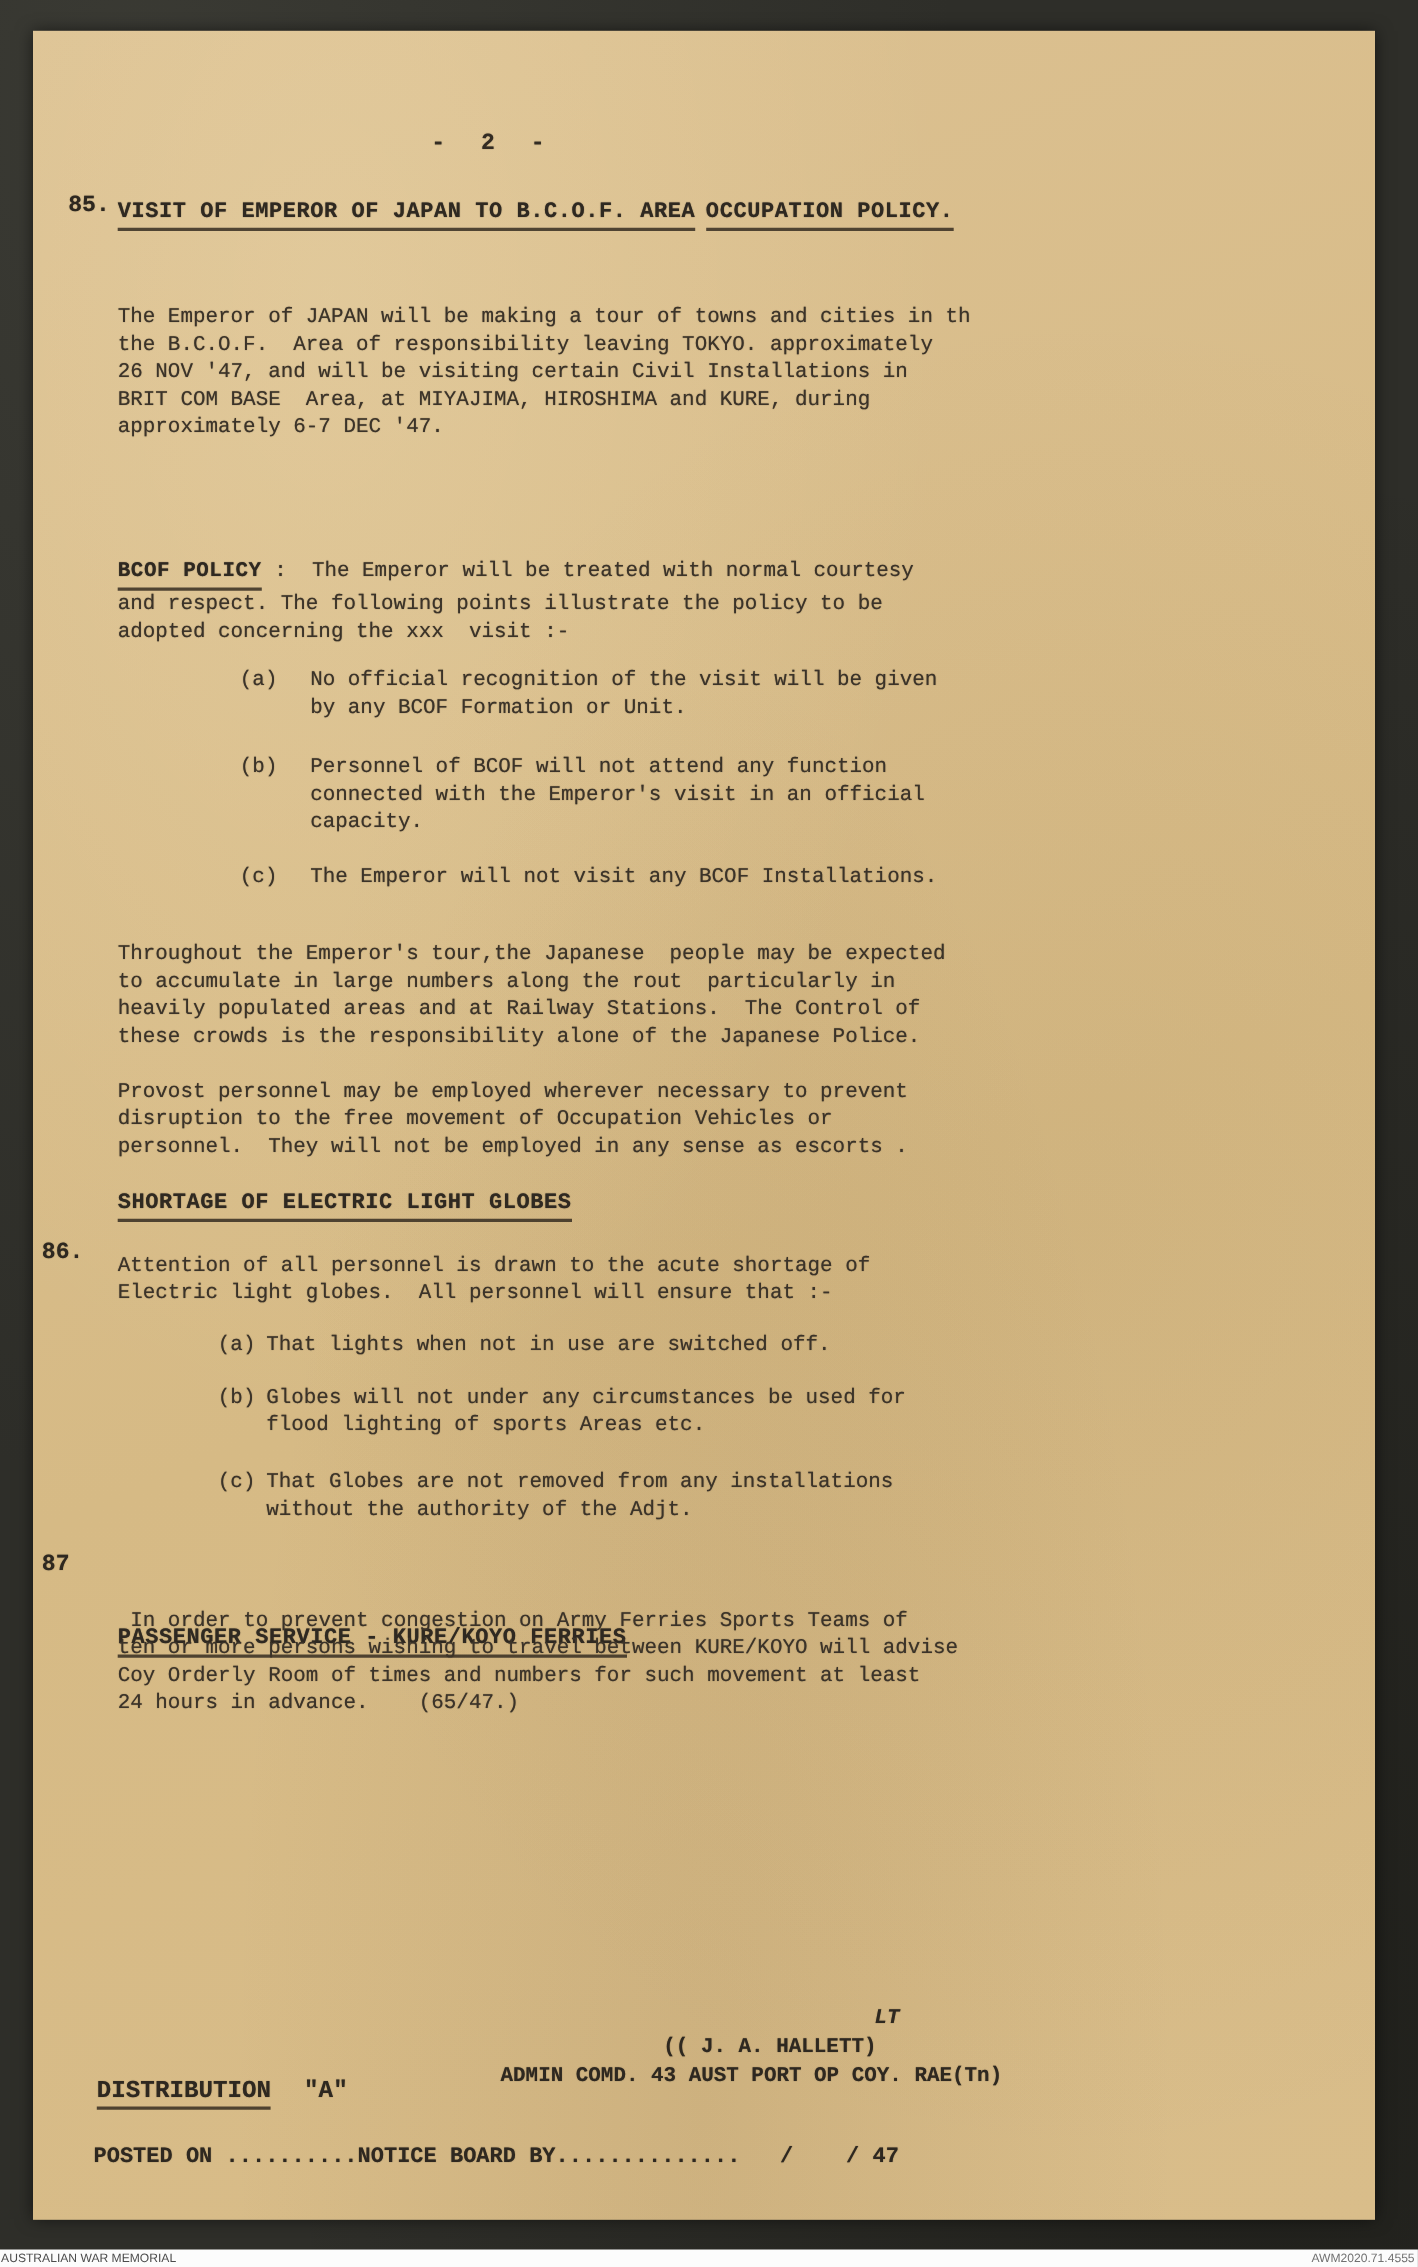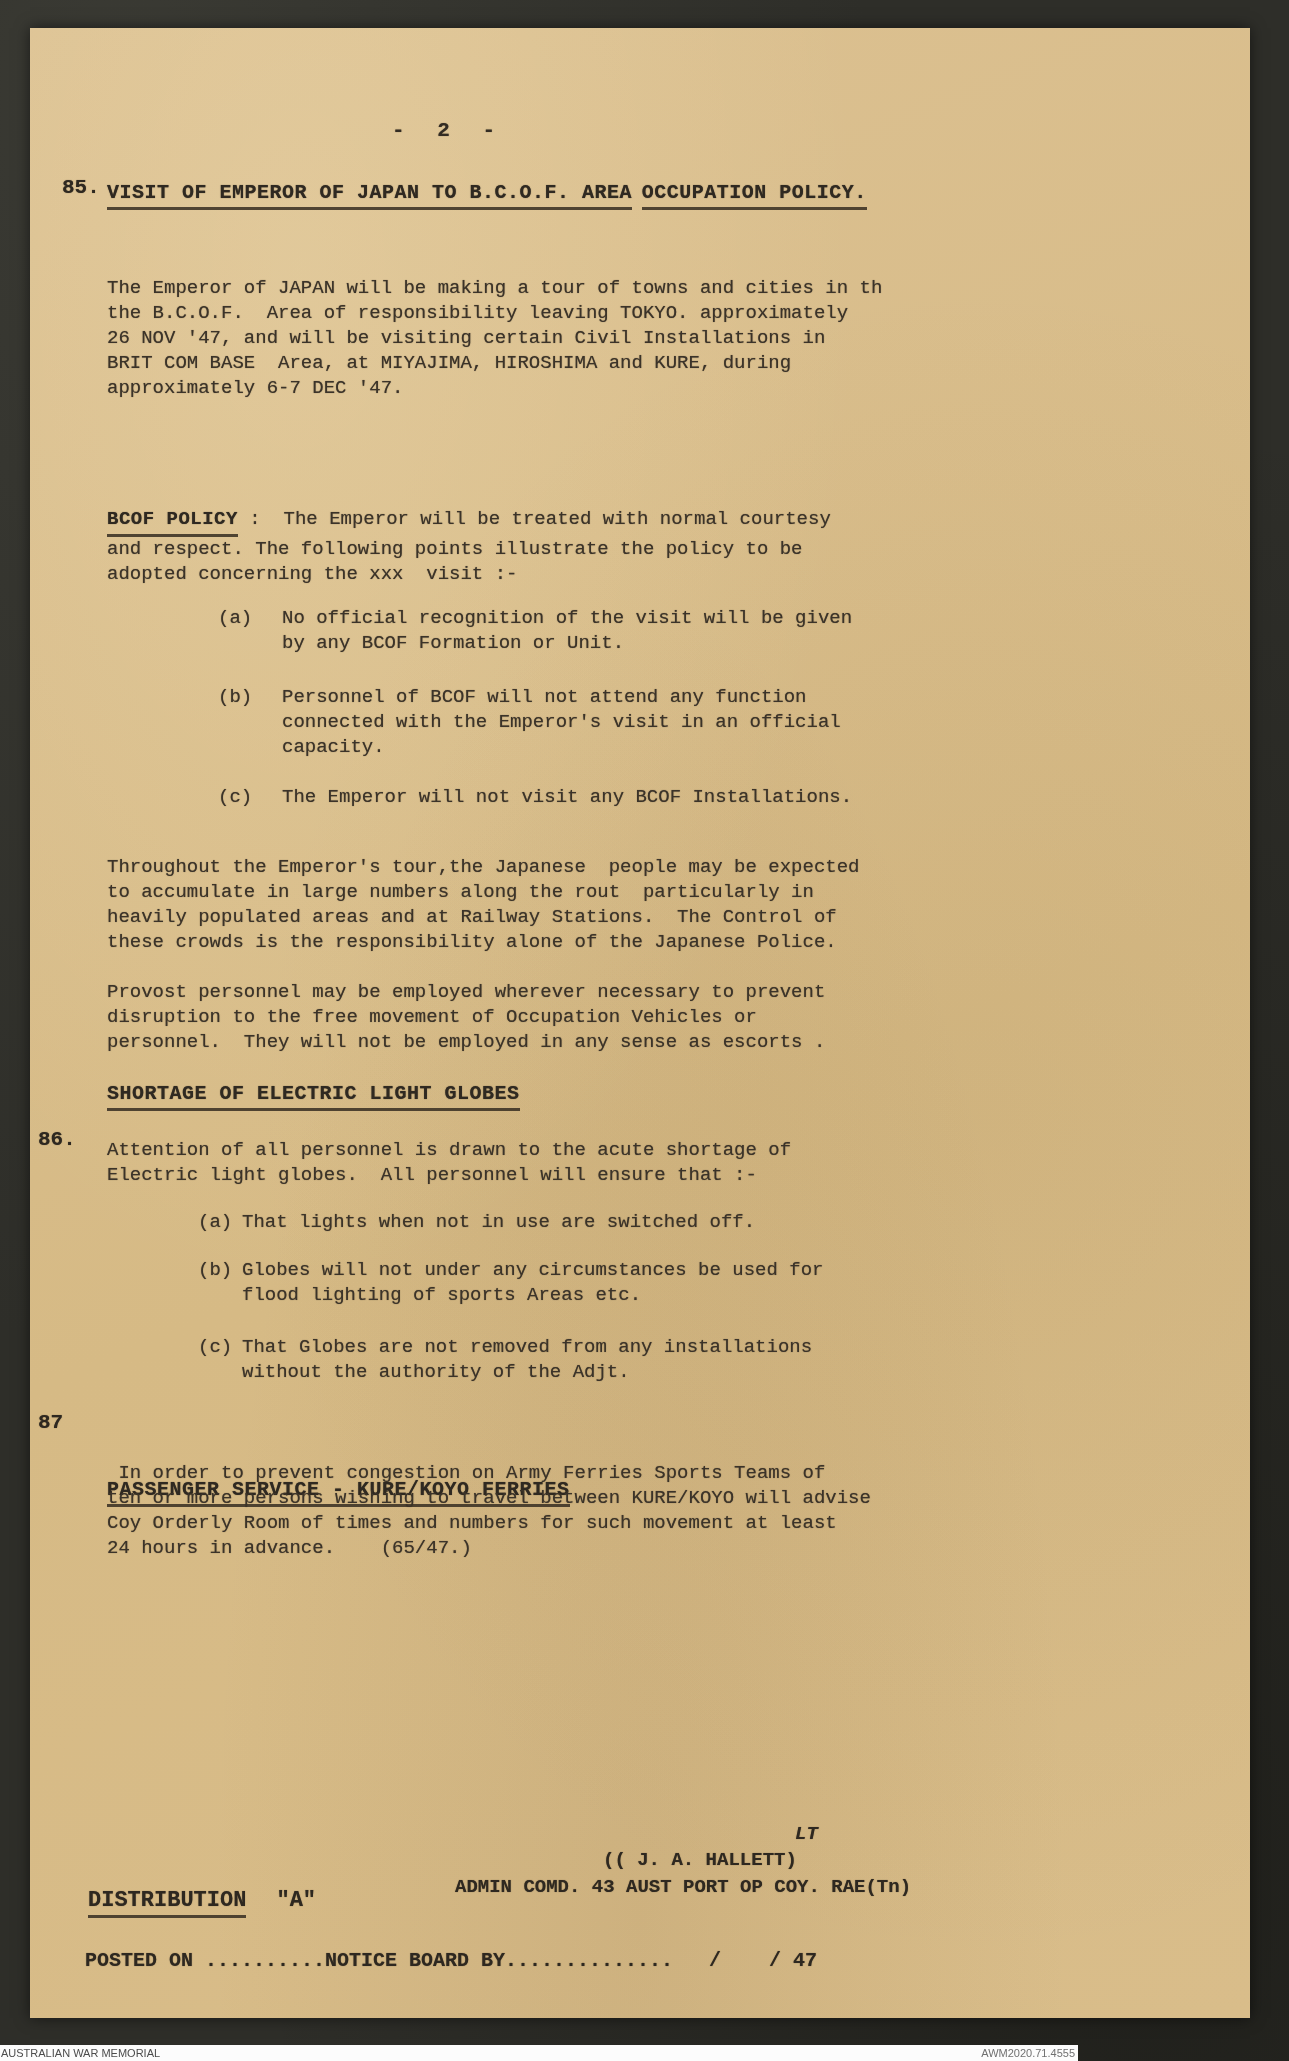--- a/index.html
+++ b/index.html
@@ -38,21 +38,21 @@
     font-weight:bold;font-size:20px;letter-spacing:0.5px;color:#2f2921;
     text-shadow:0 0 1px rgba(47,41,33,0.8);
   }
   .ul{border-bottom:3px solid rgba(54,45,33,0.85);padding-bottom:2px;display:inline-block;}
   .secnum{font-weight:bold;font-size:21px;color:#2e2820;}
   .item-row{display:flex;}
   .marker{flex:0 0 auto;}
   .pageno{font-weight:bold;font-size:21px;letter-spacing:10px;color:#332c23;}
   .stamp{font-weight:bold;color:#2e2820;}
   .footer-bar{
-    position:absolute;left:0;bottom:0;width:1078px;height:16px;
+    position:absolute;left:0;bottom:0;width:1289px;height:16px;
     background:#fcfcfc;
     font-family:"Liberation Sans", sans-serif;
     font-size:11px;line-height:16px;color:#4c4c4c;
   }
   .footer-bar .fl{position:absolute;left:1px;top:0;}
   .footer-bar .fr{position:absolute;right:3px;top:0;color:#707070;}
 </style>
 </head>
 <body>
 

